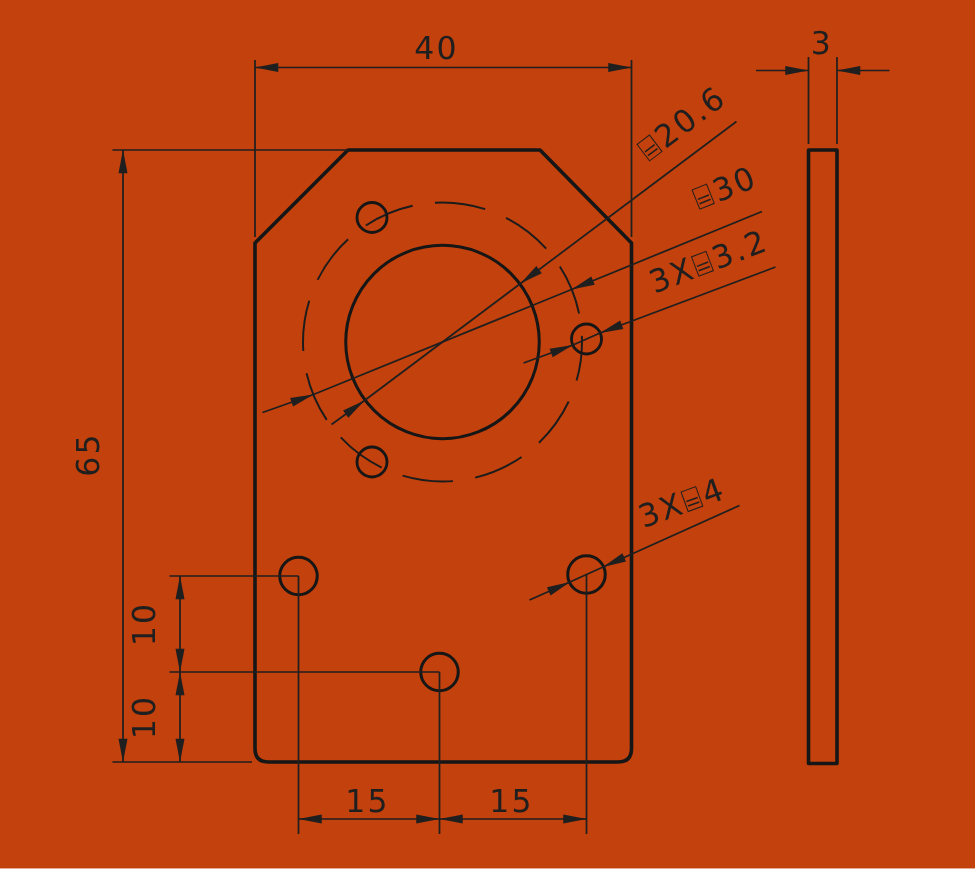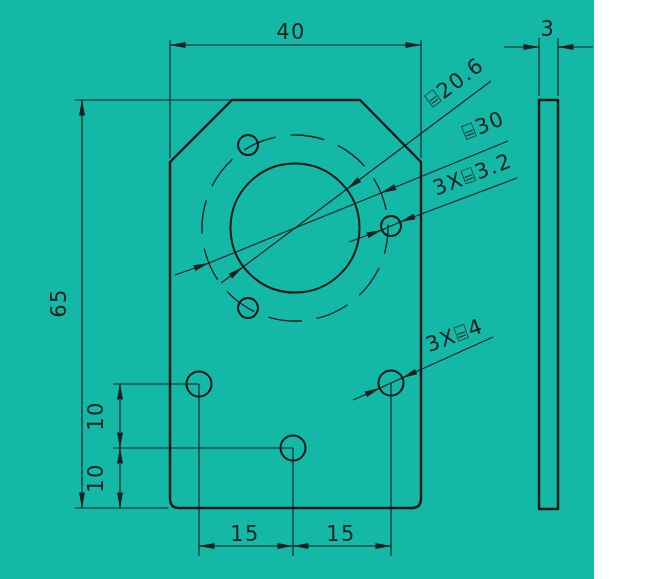--- a/index.html
+++ b/index.html
@@ -1,16 +1,16 @@
 <!DOCTYPE html>
 <html><head>
 <meta charset="utf-8">
 <style>
   html, body { margin: 0; padding: 0; background: #ffffff; }
-  .canvas-wrap { width: 594px; height: 579px; background: #14b8a6; position: relative; }
+  .canvas-wrap { width: 650px; height: 579px; background: #c2410c; position: relative; }
   svg { display: block; }
   .dim-text {
     font-family: "DejaVu Sans", "Liberation Sans", sans-serif;
     font-size: 21px;
     fill: #1f1f1f;
     letter-spacing: 1.5px;
   }
   .outline   { stroke: #161616; stroke-width: 2.4; fill: none; stroke-linejoin: round; }
   .hole      { stroke: #161616; stroke-width: 2.0; fill: none; }
   .smallhole { stroke: #161616; stroke-width: 1.9; fill: none; }

